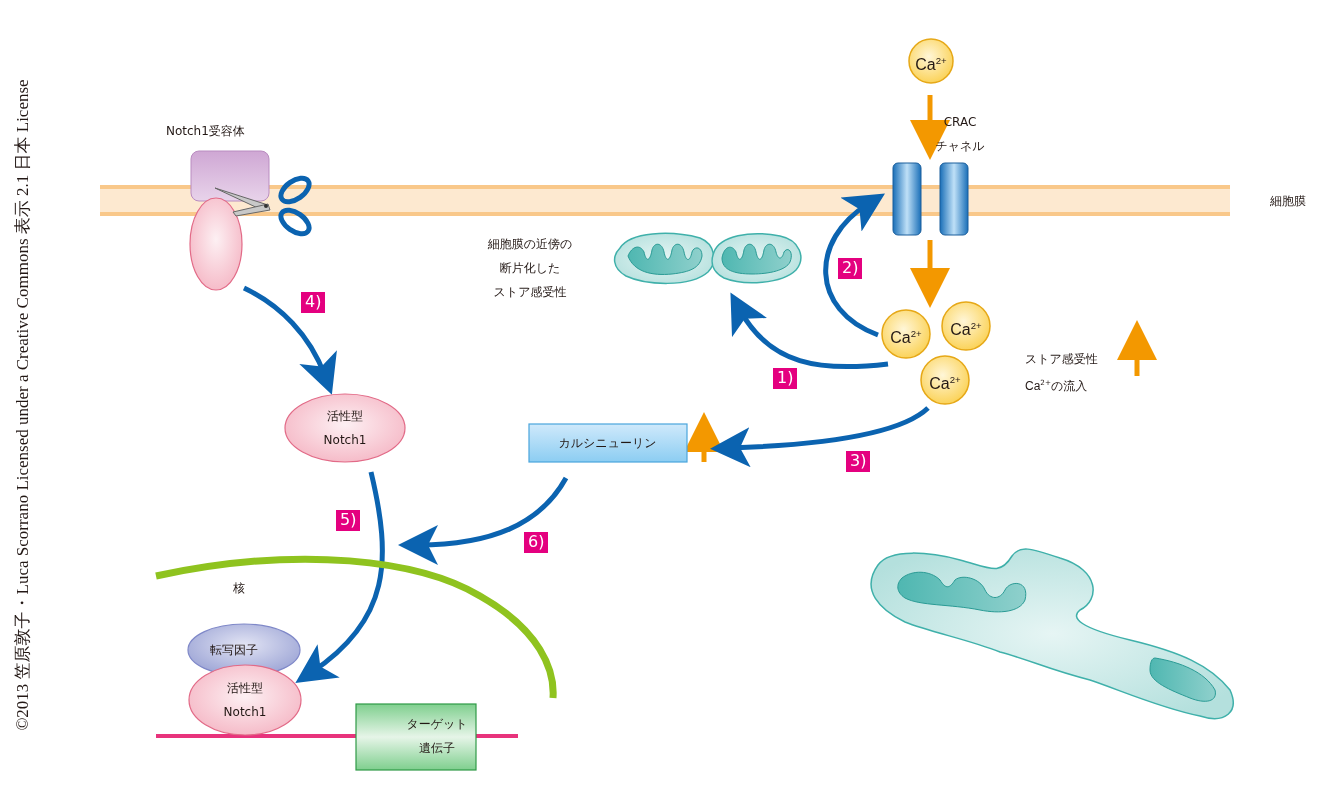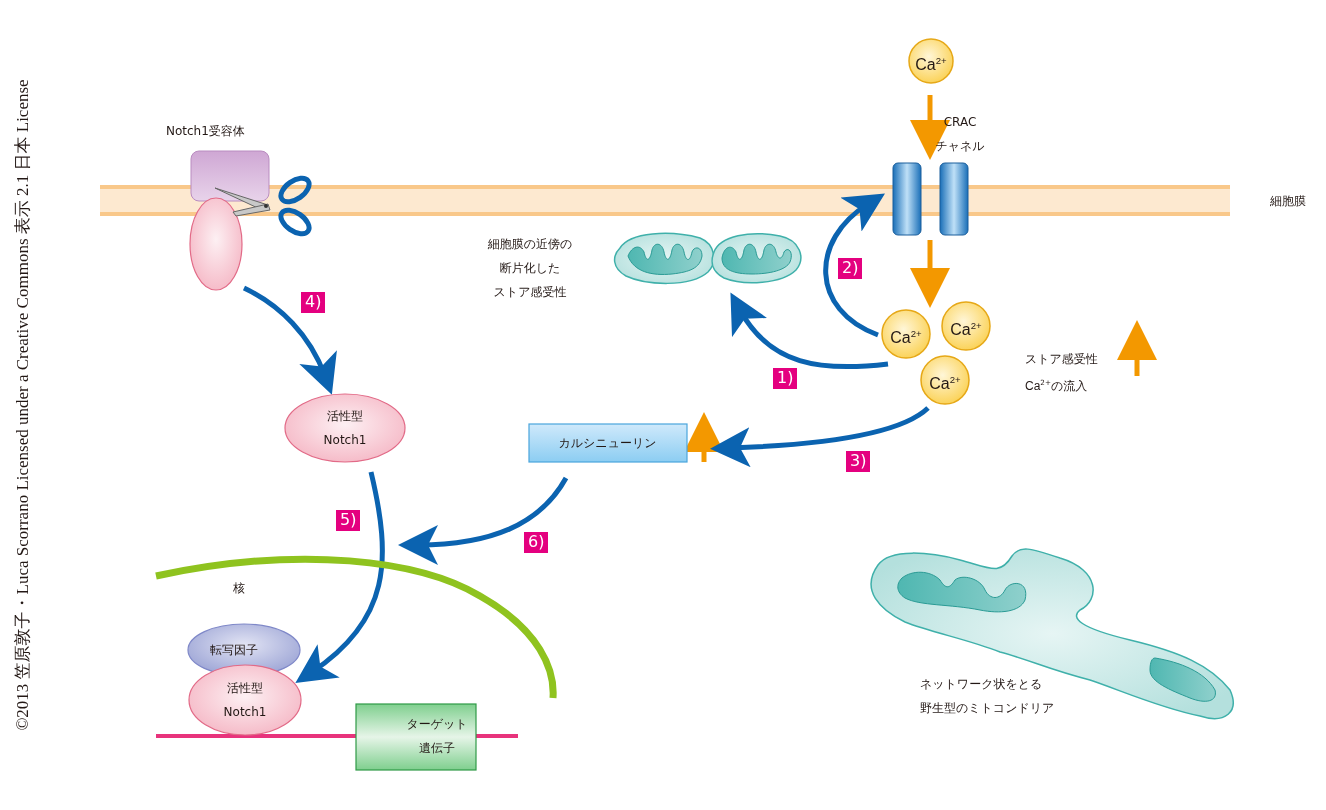--- a/index.html
+++ b/index.html
@@ -180,24 +180,20 @@
 <div class="lbl center" style="left:195px;top:676px;width:100px;line-height:24px;">
   <div>活性型</div>
   <div>Notch1</div>
 </div>
 
 <div class="lbl center" style="left:377px;top:712px;width:120px;line-height:24px;">
   <div>ターゲット</div>
   <div>遺伝子</div>
 </div>
 
-<div class="lbl" style="left:920px;top:672px;line-height:24px;">
-  <div>ネットワーク状をとる</div>
-  <div>野生型のミトコンドリア</div>
-</div>
 
 <div class="badge" style="left:773px;top:368px;">1)</div>
 <div class="badge" style="left:838px;top:258px;">2)</div>
 <div class="badge" style="left:846px;top:451px;">3)</div>
 <div class="badge" style="left:301px;top:292px;">4)</div>
 <div class="badge" style="left:336px;top:510px;">5)</div>
 <div class="badge" style="left:524px;top:532px;">6)</div>
 
 </div>
 

